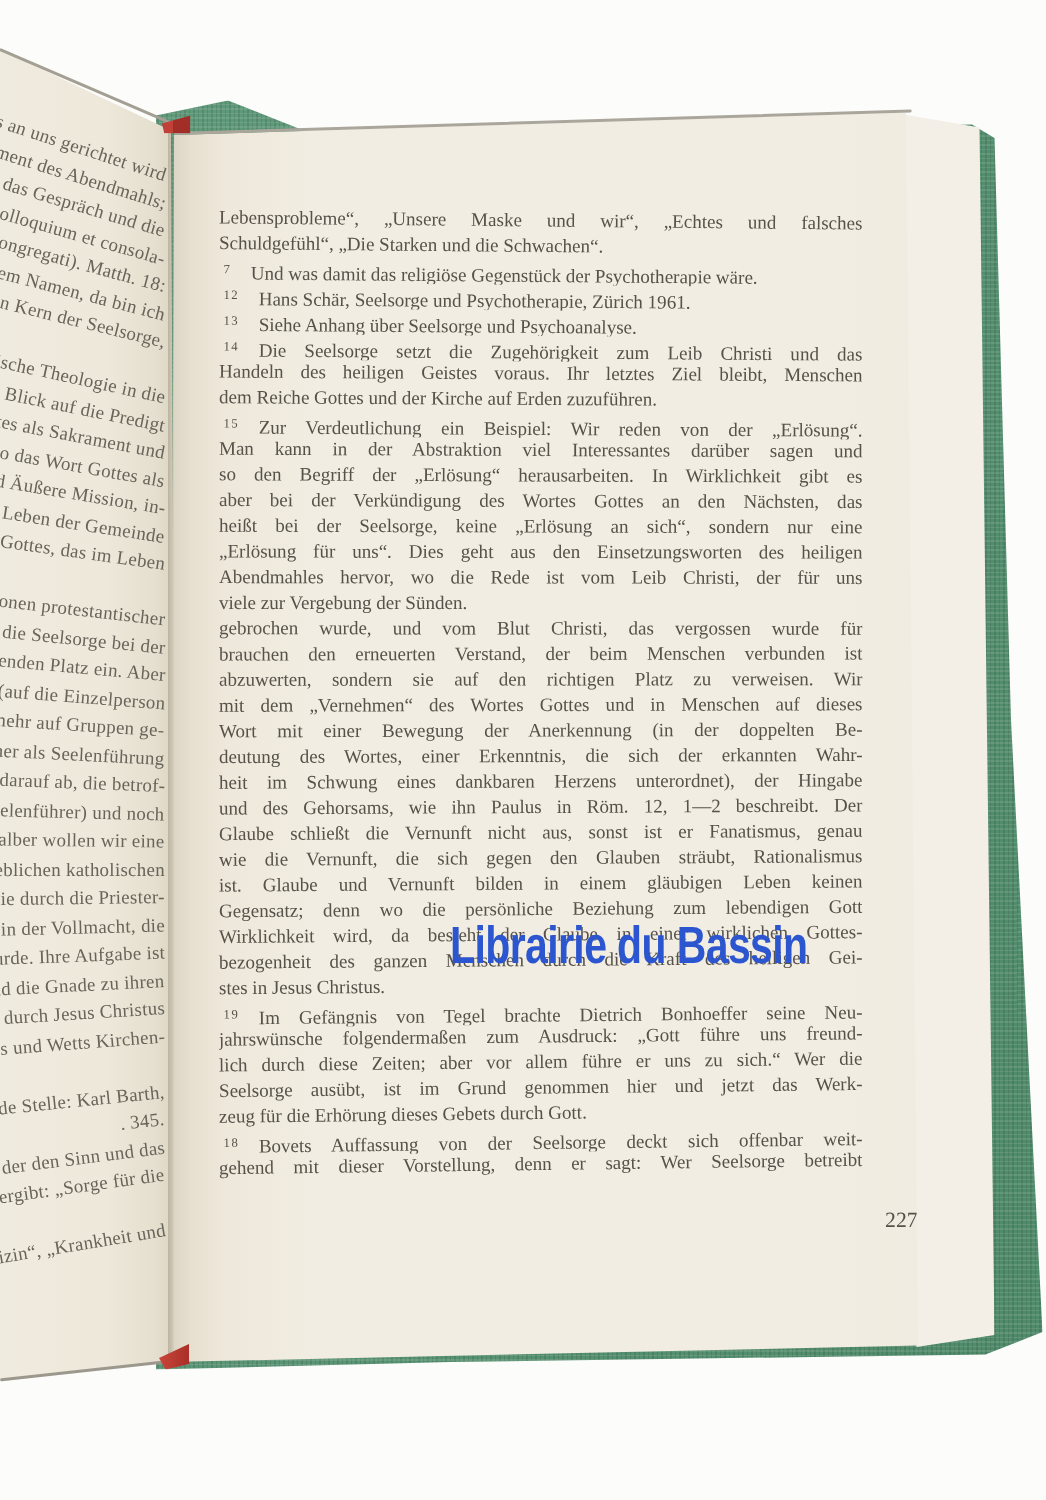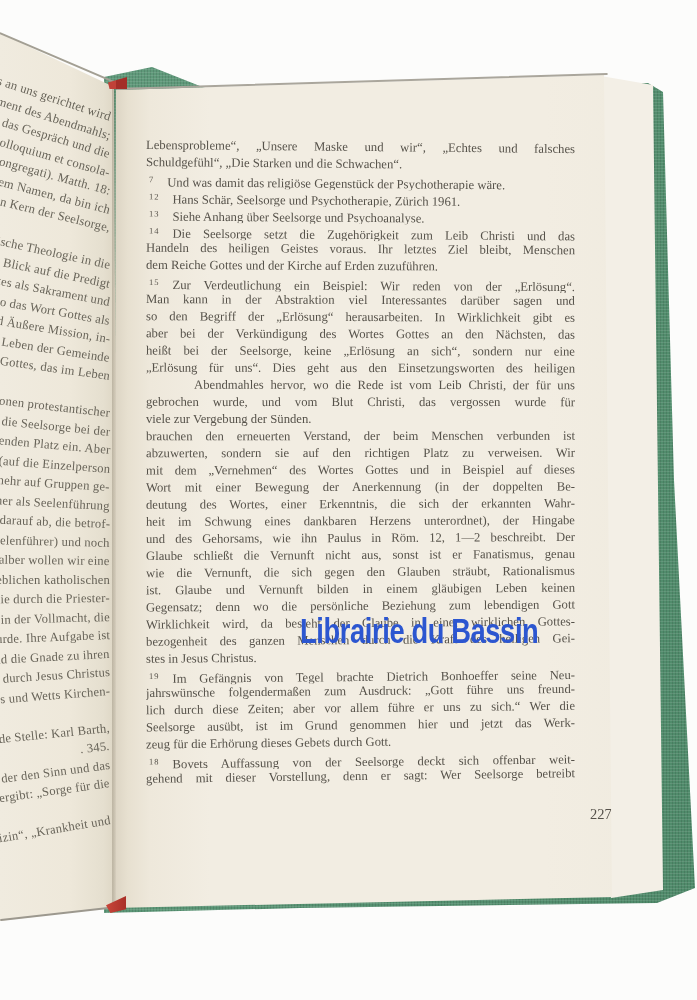--- a/index.html
+++ b/index.html
@@ -157,26 +157,26 @@
         <div class="rline end" style="transform: rotate(0.41deg);"><span class="sup">13</span>Siehe Anhang über Seelsorge und Psychoanalyse.</div>
         <div class="rline" style="transform: rotate(0.38deg);"><span class="sup">14</span>Die Seelsorge setzt die Zugehörigkeit zum Leib Christi und das</div>
         <div class="rline" style="transform: rotate(0.35deg);">Handeln des heiligen Geistes voraus. Ihr letztes Ziel bleibt, Menschen</div>
         <div class="rline end" style="transform: rotate(0.31deg);">dem Reiche Gottes und der Kirche auf Erden zuzuführen.</div>
         <div class="rline" style="transform: rotate(0.28deg);"><span class="sup">15</span>Zur Verdeutlichung ein Beispiel: Wir reden von der „Erlösung“.</div>
         <div class="rline" style="transform: rotate(0.24deg);">Man kann in der Abstraktion viel Interessantes darüber sagen und</div>
         <div class="rline" style="transform: rotate(0.21deg);">so den Begriff der „Erlösung“ herausarbeiten. In Wirklichkeit gibt es</div>
         <div class="rline" style="transform: rotate(0.18deg);">aber bei der Verkündigung des Wortes Gottes an den Nächsten, das</div>
         <div class="rline" style="transform: rotate(0.14deg);">heißt bei der Seelsorge, keine „Erlösung an sich“, sondern nur eine</div>
         <div class="rline" style="transform: rotate(0.11deg);">„Erlösung für uns“. Dies geht aus den Einsetzungsworten des heiligen</div>
-        <div class="rline" style="transform: rotate(0.07deg); margin-left: 48px;">Abendmahles hervor, wo die Rede ist vom Leib Christi, der für uns</div>
+        <div class="rline" style="transform: rotate(0.07deg);">Abendmahles hervor, wo die Rede ist vom Leib Christi, der für uns</div>
+        <div class="rline end" style="transform: rotate(0.01deg);">viele zur Vergebung der Sünden.</div>
         <div class="rline" style="transform: rotate(0.04deg);">gebrochen wurde, und vom Blut Christi, das vergossen wurde für</div>
-        <div class="rline end" style="transform: rotate(0.01deg);">viele zur Vergebung der Sünden.</div>
         <div class="rline" style="transform: rotate(-0.1deg);">brauchen den erneuerten Verstand, der beim Menschen verbunden ist</div>
         <div class="rline" style="transform: rotate(-0.06deg);">abzuwerten, sondern sie auf den richtigen Platz zu verweisen. Wir</div>
-        <div class="rline" style="transform: rotate(-0.13deg);">mit dem „Vernehmen“ des Wortes Gottes und in Beispiel auf dieses</div>
+        <div class="rline" style="transform: rotate(-0.13deg);">mit dem „Vernehmen“ des Wortes Gottes und in Menschen auf dieses</div>
         <div class="rline" style="transform: rotate(-0.16deg);">Wort mit einer Bewegung der Anerkennung (in der doppelten Be-</div>
         <div class="rline" style="transform: rotate(-0.2deg);">deutung des Wortes, einer Erkenntnis, die sich der erkannten Wahr-</div>
         <div class="rline" style="transform: rotate(-0.23deg);">heit im Schwung eines dankbaren Herzens unterordnet), der Hingabe</div>
         <div class="rline" style="transform: rotate(-0.27deg);">und des Gehorsams, wie ihn Paulus in Röm. 12, 1—2 beschreibt. Der</div>
         <div class="rline" style="transform: rotate(-0.3deg);">Glaube schließt die Vernunft nicht aus, sonst ist er Fanatismus, genau</div>
         <div class="rline" style="transform: rotate(-0.33deg);">wie die Vernunft, die sich gegen den Glauben sträubt, Rationalismus</div>
         <div class="rline" style="transform: rotate(-0.37deg);">ist. Glaube und Vernunft bilden in einem gläubigen Leben keinen</div>
         <div class="rline" style="transform: rotate(-0.4deg);">Gegensatz; denn wo die persönliche Beziehung zum lebendigen Gott</div>
         <div class="rline" style="transform: rotate(-0.44deg);">Wirklichkeit wird, da besteht der Glaube in einer wirklichen Gottes-</div>
         <div class="rline" style="transform: rotate(-0.47deg);">bezogenheit des ganzen Menschen durch die Kraft des heiligen Gei-</div>

